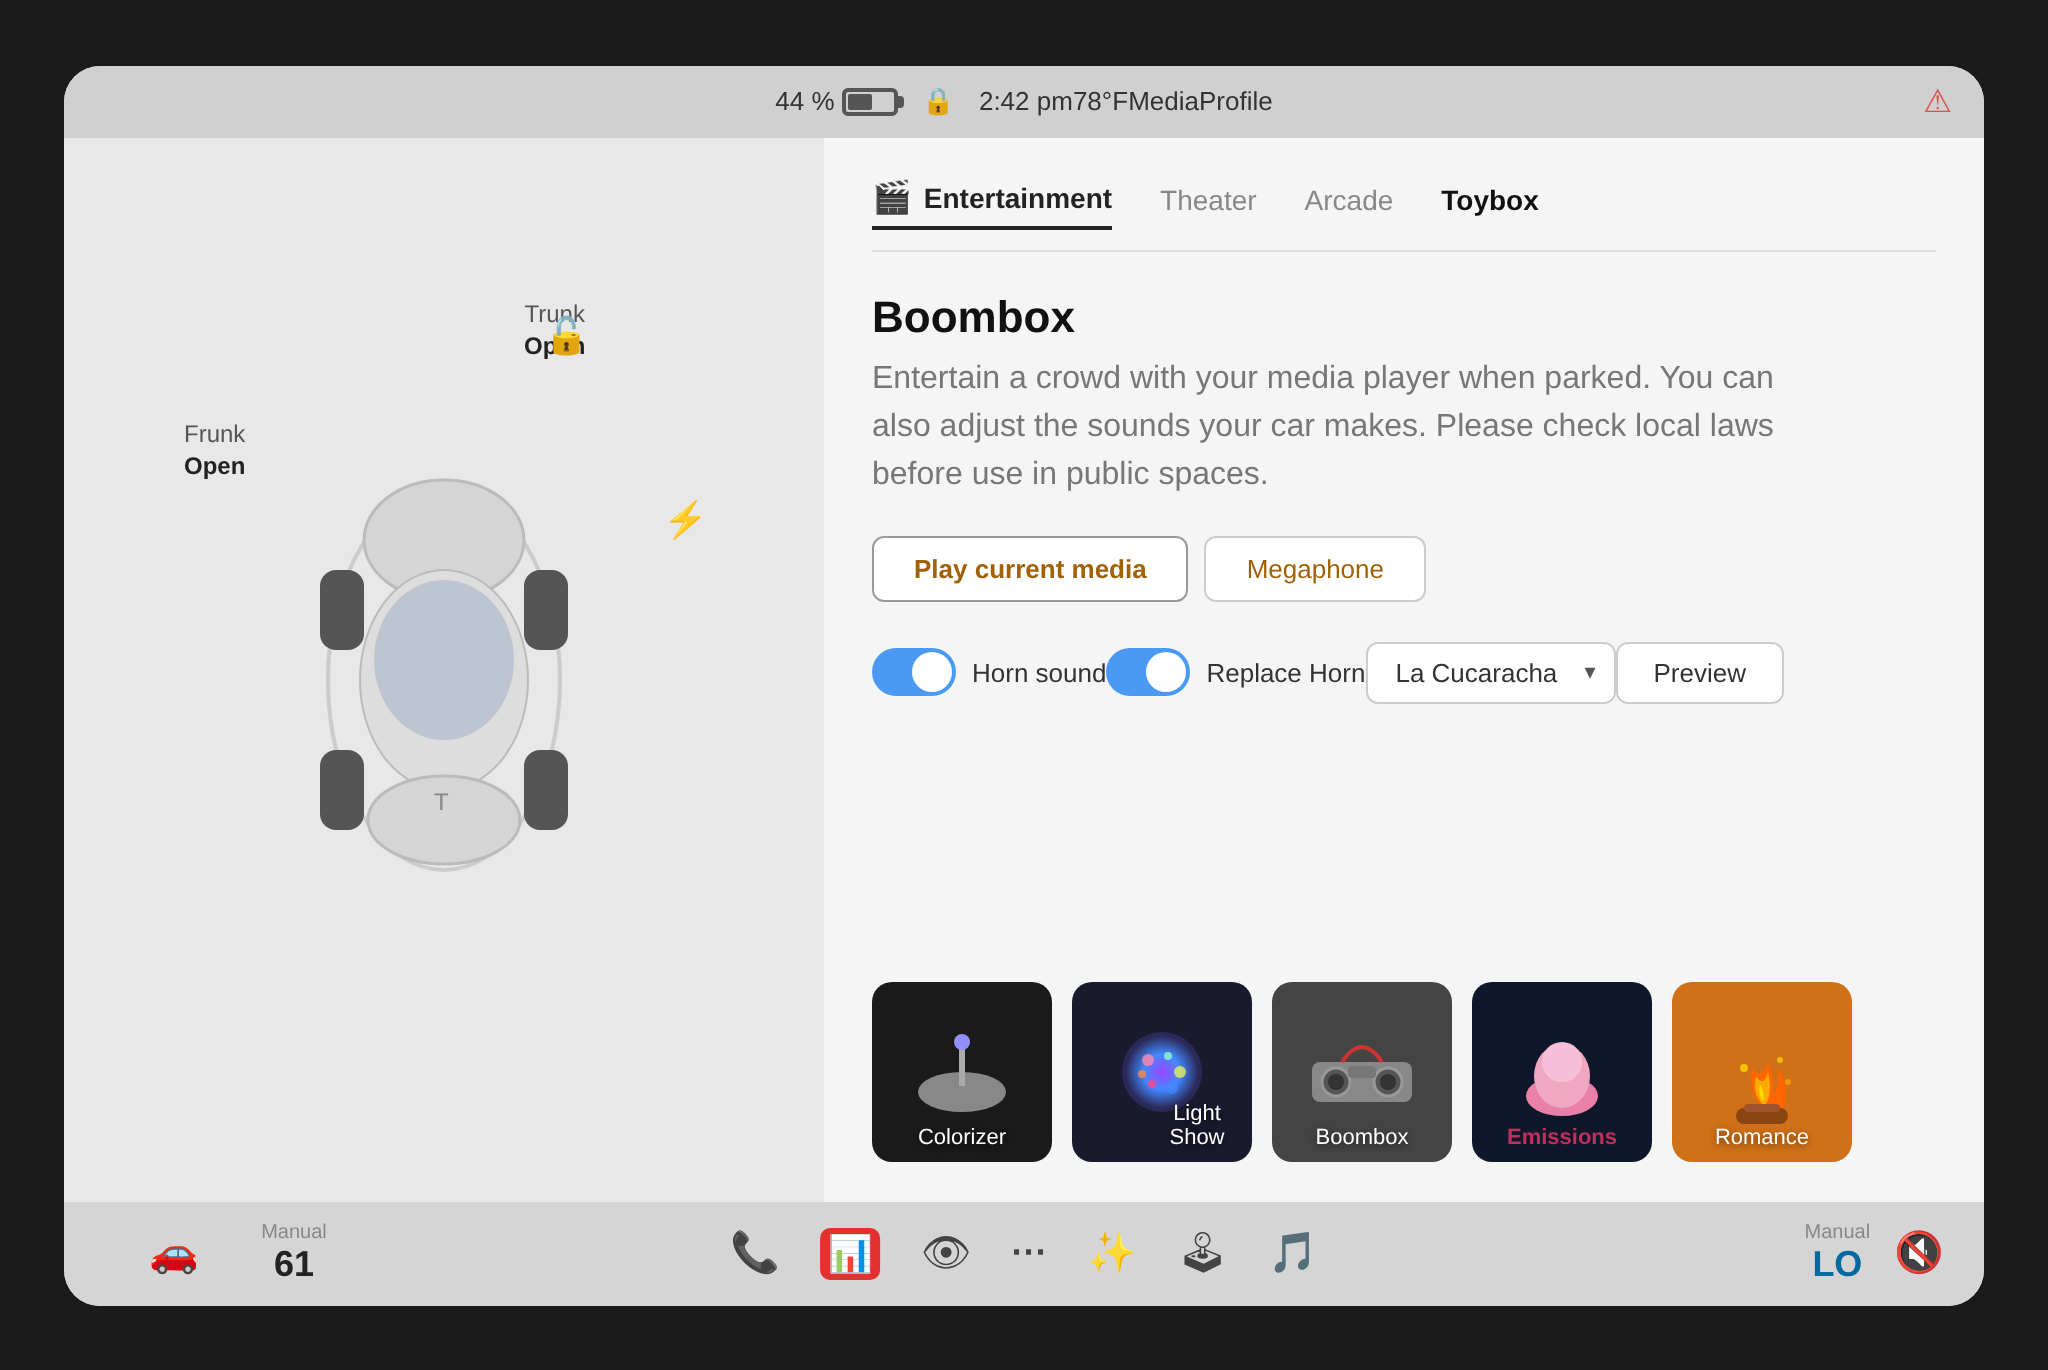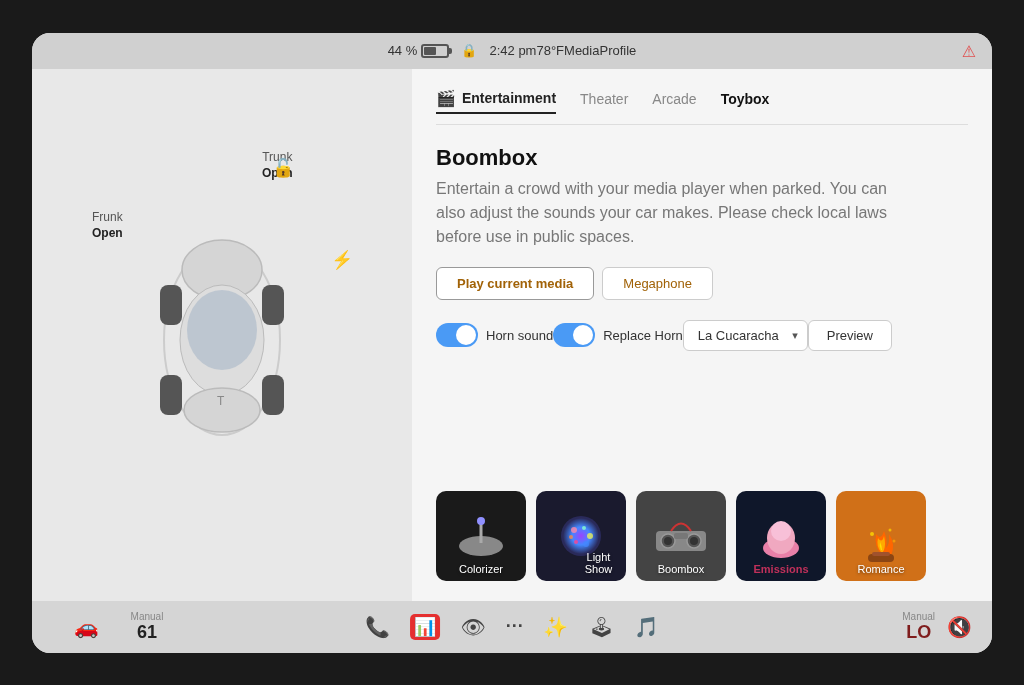--- a/index.html
+++ b/index.html
@@ -536,19 +536,19 @@
       <span style="font-size:20px;color:#444;">👁</span>
       <span style="font-size:18px;color:#444;font-weight:700;">···</span>
       <span style="font-size:20px;">✨</span>
       <span style="font-size:20px;color:#444;">🕹</span>
       <span style="font-size:20px;color:#1db954;">🎵</span>
     </div>
 
     <div style="margin-left:auto;display:flex;align-items:center;gap:12px;">
       <div style="display:flex;flex-direction:column;align-items:center;">
         <span style="font-size:10px;color:#888;">Manual</span>
-        <span style="font-size:18px;font-weight:700;color:#7f1d1d;">LO</span>
+        <span style="font-size:18px;font-weight:700;color:#0369a1;">LO</span>
       </div>
       <span style="font-size:20px;color:#444;">🔇</span>
     </div>
   </div>
 </div>
 </div>
 
 </body></html>

